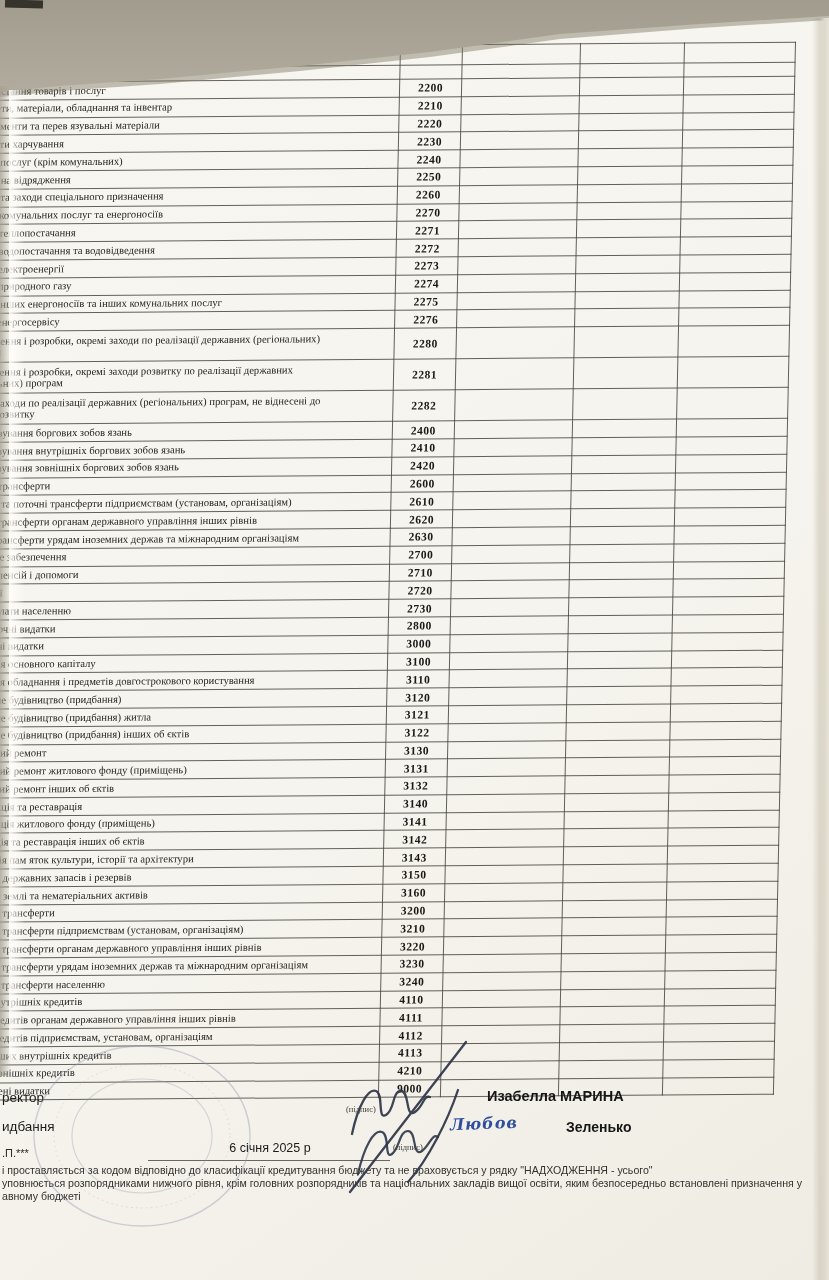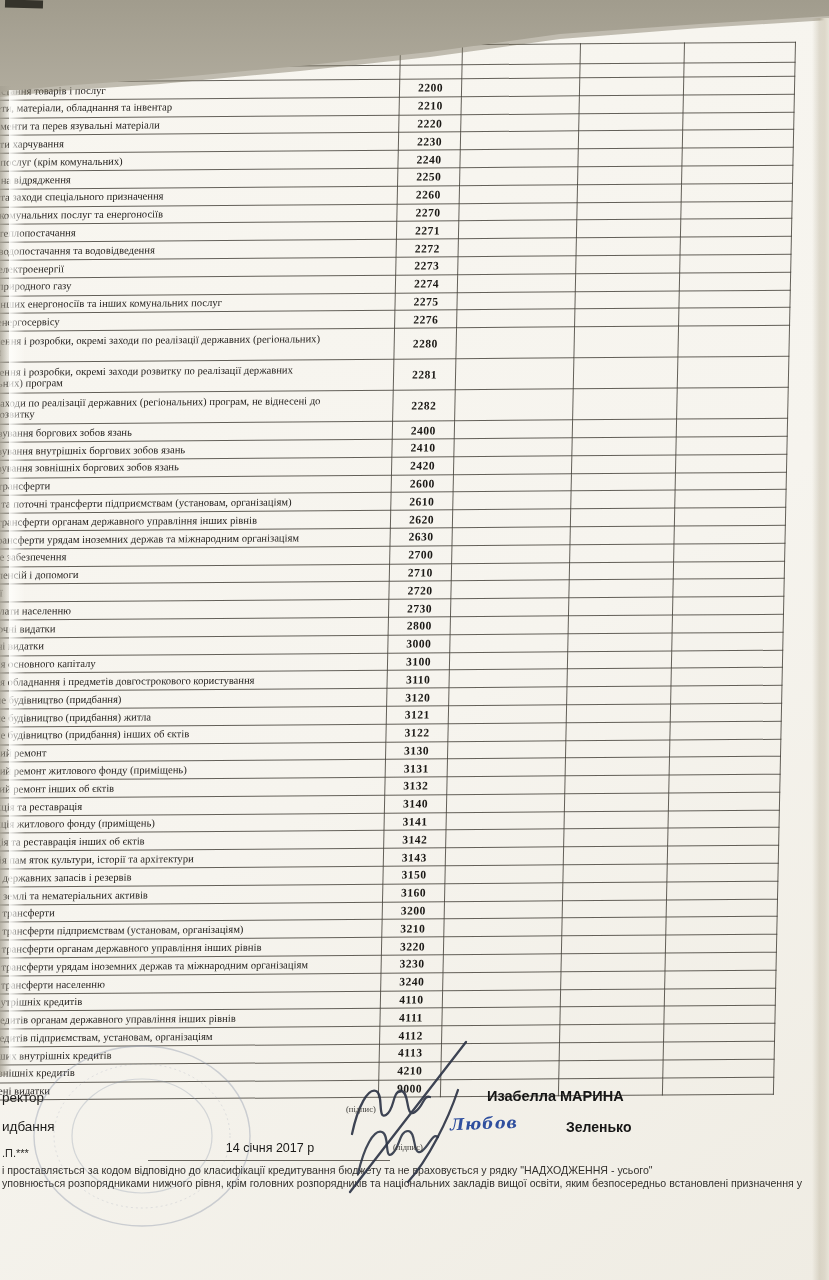--- a/index.html
+++ b/index.html
@@ -474,31 +474,32 @@
           <td class="val"></td>
           <td class="val"></td>
         </tr>
       </tbody>
   </table>
 </div>
 
 <div class="ftext role" style="left:2px;top:1090px;">ректор</div>
 <div class="ftext role" style="left:2px;top:1119px;">идбання</div>
 <div class="ftext stampnote" style="left:2px;top:1147px;">.П.***</div>
-<div class="ftext date" style="left:150px;top:1141px;">14 січня 2017 р</div>
+<div class="ftext date" style="left:150px;top:1141px;">6 січня 2025 р</div>
 <div class="dateline" style="left:148px;top:1160px;width:242px;"></div>
 <div class="ftext caption" style="left:346px;top:1104px;">(підпис)</div>
 <div class="ftext caption" style="left:393px;top:1142px;">(підпис)</div>
 <div class="ftext name-bold" style="left:487px;top:1088px;">Изабелла МАРИНА</div>
 <div class="ftext handwriting" style="left:450px;top:1114px;color:#2f4f9e;">Любов</div>
 <div class="ftext name-bold" style="left:520px;top:1119px;font-size:14px;margin-left:46px;">Зеленько</div>
 
 <div class="footnotes">
   <div>і проставляється за кодом відповідно до класифікації кредитування бюджету та не враховується у рядку "НАДХОДЖЕННЯ - усього"</div>
   <div>уповнюється розпорядниками нижчого рівня, крім головних розпорядників та національних закладів вищої освіти, яким безпосередньо встановлені призначення у</div>
+  <div>авному бюджеті</div>
 </div>
 
 <svg class="overlay" width="829" height="1280" viewBox="0 0 829 1280">
   <g fill="none" stroke="#8c97ab">
     <ellipse cx="142" cy="1136" rx="108" ry="90" stroke-width="1.4" opacity="0.40"></ellipse>
     <ellipse cx="142" cy="1136" rx="88" ry="72" stroke-width="1" stroke-dasharray="2 3" opacity="0.22"></ellipse>
     <ellipse cx="142" cy="1136" rx="70" ry="57" stroke-width="1.2" opacity="0.32"></ellipse>
   </g>
   <g fill="none" stroke="#2e3547" stroke-width="2.3" stroke-linecap="round" opacity="0.92">
     <path d="M466 1042 L350 1192"></path>

